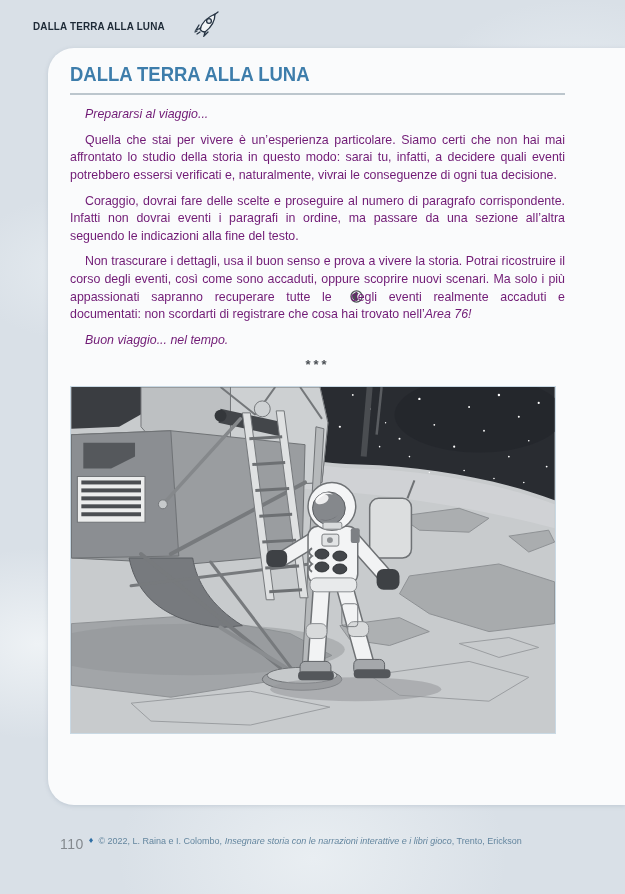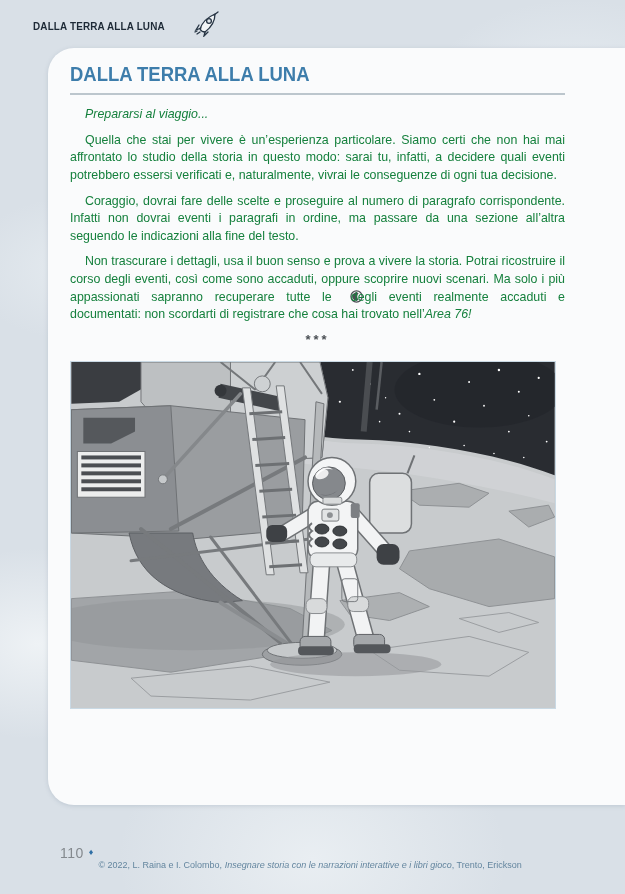--- a/index.html
+++ b/index.html
@@ -27,45 +27,45 @@
     background:#fafbfc;border-radius:26px 0 0 26px;
     box-shadow:0 1px 4px rgba(110,130,150,.25);
     padding:14px 60px 0 22px;box-sizing:border-box;
   }
   h1.article-title{
     margin:0;font-size:21px;line-height:1.15;font-weight:bold;color:#3d7dab;
     transform:scaleX(.88);transform-origin:left center;white-space:nowrap;
   }
   .title-rule{border:none;border-top:2px solid #bcc6cd;margin:7px 0 11px;}
   .body-text p{
-    margin:0 0 8px;font-size:12.4px;line-height:1.42;color:#15803d;
+    margin:0 0 8px;font-size:12.4px;line-height:1.42;color:#701a75;
     text-align:justify;text-indent:15px;
   }
   .body-text p.no-justify{text-align:left;}
   .lead,.closing{font-style:italic;}
   .moon-badge{
     display:inline-block;width:13px;height:13px;vertical-align:-2px;margin:0 3px;
   }
   .separator{
     text-align:center;font-size:13px;letter-spacing:3px;color:#4a4f54;
     margin:8px 0 14px;font-weight:bold;
   }
   .illustration{
     width:486px;height:348px;border:1px solid #c9d9e4;box-sizing:border-box;
     background:#c8cbcd;overflow:hidden;
   }
   .illustration svg{display:block;}
   
   .page-footer{
-    position:absolute;left:60px;top:836px;display:flex;align-items:center;gap:5px;
+    position:absolute;left:60px;top:836px;display:flex;align-items:flex-start;gap:5px;
     white-space:nowrap;
   }
   .page-number{font-size:14px;color:#84898e;letter-spacing:.5px;}
   .footer-diamond{font-size:9px;color:#2f6fa5;position:relative;top:-1px;}
-  .citation{font-size:9px;color:#64869f;margin-top:24px;}
+  .citation{font-size:9px;color:#64869f;}
   .citation i{font-style:italic;}
 </style>
 </head>
 <body>
 
 <div class="running-header">
   <span class="running-title">DALLA TERRA ALLA LUNA</span>
   <span>
     <svg width="30" height="26" viewBox="0 0 30 26">
       <g fill="none" stroke="#273544" stroke-width="1.3" stroke-linecap="round">
@@ -85,20 +85,21 @@
   <hr class="title-rule">
 
   <div class="body-text">
     <p class="lead no-justify">Prepararsi al viaggio...</p>
     <p>Quella che stai per vivere è un’esperienza particolare. Siamo certi che non hai mai affrontato lo studio della storia in questo modo: sarai tu, infatti, a decidere quali eventi potrebbero essersi verificati e, naturalmente, vivrai le conseguenze di ogni tua decisione.</p>
     <p>Coraggio, dovrai fare delle scelte e proseguire al numero di paragrafo corrispondente. Infatti non dovrai eventi i paragrafi in ordine, ma passare da una sezione all’altra seguendo le indicazioni alla fine del testo.</p>
     <p><span>Non trascurare i dettagli, usa il buon senso e prova a vivere la storia. Potrai ricostruire il corso degli eventi, così come sono accaduti, oppure scoprire nuovi scenari. Ma solo i più appassionati sapranno recuperare tutte le</span><span class="moon-badge"><svg width="13" height="13" viewBox="0 0 13 13">
             <circle cx="6.5" cy="6.5" r="5.6" fill="none" stroke="#4a4f54" stroke-width="1.2"></circle>
             <path d="M8.6 3.2 a4 4 0 1 0 0 6.6 a4.7 4.7 0 0 1 0 -6.6 Z" fill="#4a4f54"></path>
           </svg></span><span>degli eventi realmente accaduti e documentati: non scordarti di registrare che cosa hai trovato nell’</span><i>Area 76!</i></p>
+    <p class="closing no-justify">Buon viaggio... nel tempo.</p>
   </div>
 
   <div class="separator">***</div>
 
   <div class="illustration" title="Black-and-white cartoon illustration: an astronaut in a white spacesuit stands on the Moon beside the ladder and round footpad of the lunar module; starry black sky above the lunar horizon">
     <svg width="484" height="346" viewBox="0 0 486 348">
 
       <rect x="0" y="0" width="486" height="348" fill="#c8cbcd"></rect>
 
       <path d="M118,0 L486,0 L486,114 C430,93 360,80 290,78 C230,77 174,62 118,26 Z" fill="#292c31"></path>

